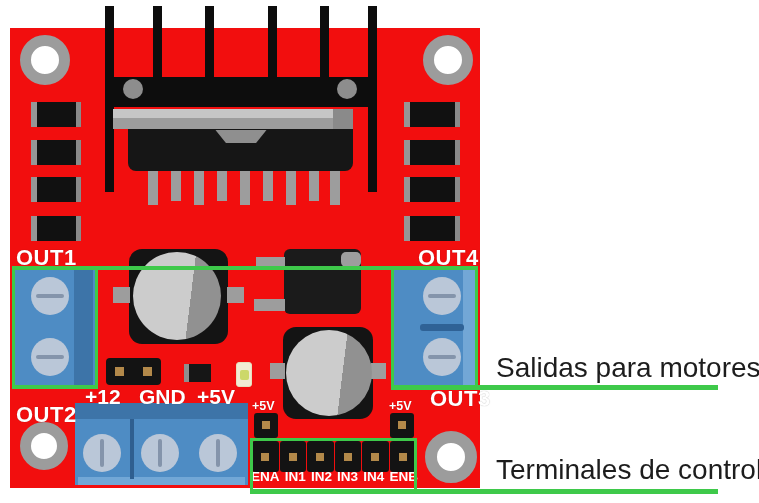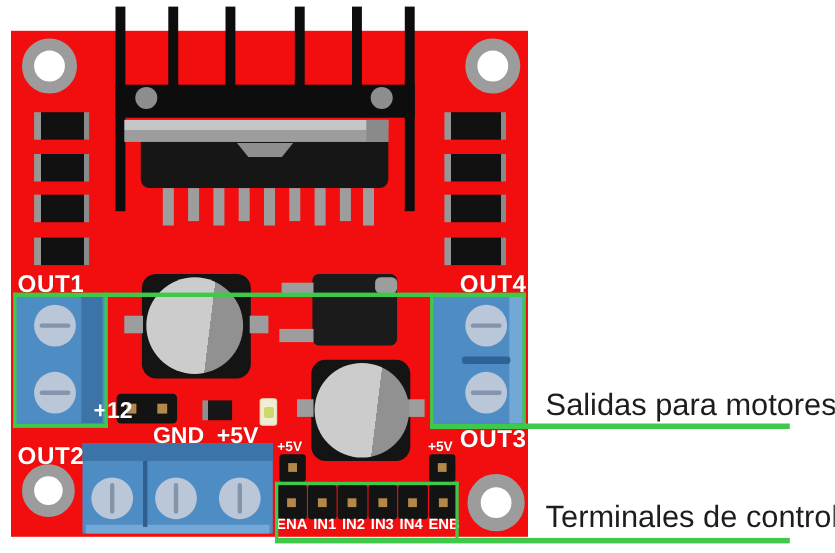--- a/index.html
+++ b/index.html
@@ -190,22 +190,22 @@
         <div class="slot-v"></div>
       </div>
     <div class="screw" style="left:124px;top:31px;">
         <div class="slot-v"></div>
       </div>
   </div>
 
   <div class="lbl lbl-out" style="left:16px;top:247px;">OUT1</div>
   <div class="lbl lbl-out" style="left:418px;top:247px;">OUT4</div>
   <div class="lbl lbl-out" style="left:16px;top:404px;">OUT2</div>
-  <div class="lbl lbl-out" style="left:418px;top:388px;">OUT3</div>
-  <div class="lbl lbl-pwr" style="left:85px;top:363px;">+12</div>
+  <div class="lbl lbl-out" style="left:430px;top:388px;">OUT3</div>
+  <div class="lbl lbl-pwr" style="left:85px;top:386px;">+12</div>
   <div class="lbl lbl-pwr" style="left:139px;top:386px;">GND</div>
   <div class="lbl lbl-pwr" style="left:197px;top:386px;">+5V</div>
   <div class="lbl lbl-5v" style="left:252px;top:400px;">+5V</div>
   <div class="lbl lbl-5v" style="left:389px;top:400px;">+5V</div>
 
   <div class="pins-row">
     <span>ENA</span>
     <span>IN1</span>
     <span>IN2</span>
     <span>IN3</span>

